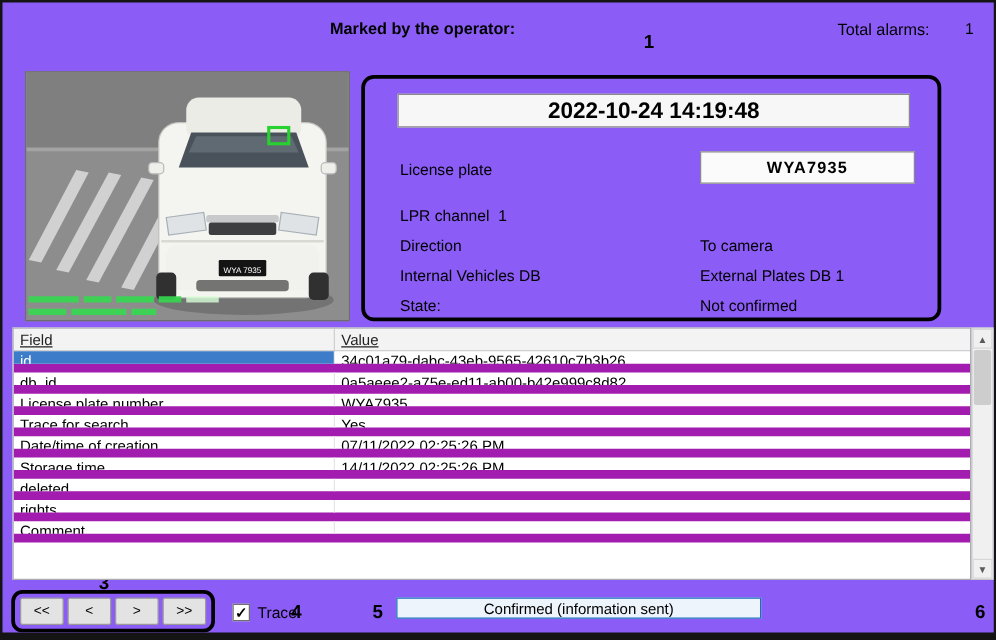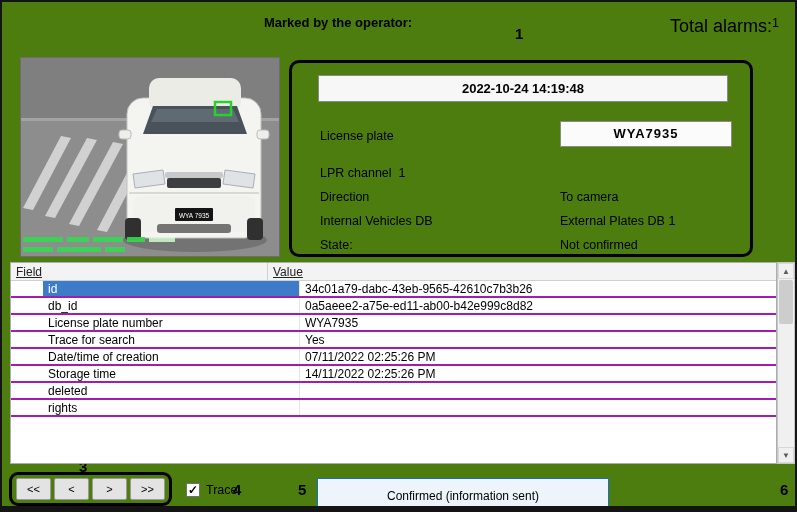--- a/index.html
+++ b/index.html
@@ -1,28 +1,28 @@
 <!DOCTYPE html>
 <html><head>
 <meta charset="utf-8">
 <style>
   * { box-sizing: border-box; margin: 0; padding: 0; }
   body { margin: 0; background: #ffffff; font-family: "Liberation Sans", sans-serif; }
 
   .window {
     position: relative; width: 797px; height: 512px;
-    background: #4d7c0f; color: #000;
+    background: #8b5cf6; color: #000;
     border: 2px solid #141414; border-bottom-width: 6px;
     overflow: hidden;
     font-family: "Liberation Sans", sans-serif;
   }
 
   
   .title { position: absolute; left: 262px; top: 13px; font-size: 13px; font-weight: bold; }
-  .total-label { position: absolute; left: 668px; top: 14px; font-size: 18px; }
+  .total-label { position: absolute; left: 668px; top: 14px; font-size: 13px; }
   .total-value { position: absolute; left: 770px; top: 14px; font-size: 12.5px; }
 
   
   .annotation { position: absolute; font-size: 15px; font-weight: bold; color: #000; }
   .n1 { left: 513px; top: 23px; }
   .n2 { left: 727px; top: 360px; }
   .n3 { left: 77px;  top: 456px; }
   .n4 { left: 231px; top: 479px; }
   .n5 { left: 296px; top: 479px; }
   .n6 { left: 778px; top: 479px; }
@@ -35,42 +35,42 @@
   .snapshot svg { display: block; }
 
   
   .info-callout {
     position: absolute; left: 287px; top: 58px; width: 464px; height: 197px;
     border: 3px solid #000; border-radius: 10px;
   }
   .timestamp-box {
     position: absolute; left: 26px; top: 12px; width: 410px; height: 27px;
     border: 1px solid #8a8a8a; background: #f7f7f7;
-    text-align: center; line-height: 25px; font-weight: bold; font-size: 13px;
+    text-align: center; line-height: 25px; font-weight: bold; font-size: 18px;
   }
   .plate-label { position: absolute; left: 28px; top: 66px; font-size: 12.5px; }
   .plate-box {
     position: absolute; left: 268px; top: 58px; width: 172px; height: 26px;
     border: 1px solid #8a8a8a; background: #fbfbfb;
     text-align: center; line-height: 24px; font-weight: bold; font-size: 13px; letter-spacing: 1px;
   }
   .info-rows { position: absolute; left: 28px; top: 98px; right: 14px; }
   .info-row { display: flex; height: 24px; align-items: center; font-size: 12.5px; }
   .info-label { width: 240px; }
   .info-value { white-space: pre-wrap; }
 
   
   .lpr-table {
     position: absolute; left: 8px; top: 260px; width: 767px; height: 202px;
     background: #ffffff; border: 1px solid #abadb3; font-size: 12px; overflow: hidden;
   }
   .thead { display: flex; height: 18px; background: #f3f3f3; border-bottom: 1px solid #d0d0d0; color: #222; }
   .th { padding: 2px 5px; text-decoration: underline; }
   .th-field { width: 257px; border-right: 1px solid #d0d0d0; }
-  .trow { display: flex; height: 17px; border-bottom: 2px solid #a21caf; cursor: default; padding-left: 32px; }
+  .trow { display: flex; height: 17px; border-bottom: 7px solid #a21caf; cursor: default; }
   .tcell { padding: 1px 5px; overflow: hidden; white-space: nowrap; }
   .tcell.field { width: 257px; border-right: 1px solid #e6e6e6; }
   .tcell.value { flex: 1; }
   .trow.selected .tcell.field { background: #3d7cc9; color: #fff; }
 
   
   .scrollbar {
     position: absolute; left: 775px; top: 260px; width: 18px; height: 202px;
     background: #f0f0f0; border: 1px solid #c6c6c6;
   }
@@ -92,21 +92,21 @@
   .nav-btn {
     width: 35px; height: 22px; background: #e3e3e3; border: 1px solid #9a9a9a; border-radius: 2px;
     font-size: 11px; text-align: center; font-family: "Liberation Sans", sans-serif; cursor: pointer;
   }
   .trace-wrap { position: absolute; left: 184px; top: 481px; display: flex; align-items: center; gap: 6px; font-size: 12.5px; }
   .checkbox {
     width: 14px; height: 14px; background: #fff; border: 1px solid #707070;
     font-size: 12px; line-height: 12px; text-align: center; font-weight: bold; cursor: pointer; display: inline-block;
   }
   .btn {
-    position: absolute; height: 35px; font-size: 12px; font-family: "Liberation Sans", sans-serif; cursor: pointer;
+    position: absolute; height: 17px; font-size: 12px; font-family: "Liberation Sans", sans-serif; cursor: pointer;
   }
   .btn-confirm { left: 315px; top: 476px; width: 292px; background: #eef4fb; border: 1px solid #1a6fc0; }
   .btn-noconfirm { left: 612px; top: 476px; width: 160px; background: #e9e9e9; border: 1px solid #9a9a9a; }
 </style>
 </head>
 <body>
 
 <div class="window">
 
   <div class="title">Marked by the operator:</div>
@@ -221,20 +221,24 @@
           <div class="tcell field">Storage time</div>
           <div class="tcell value">14/11/2022 02:25:26 PM</div>
         </div>
         <div class="trow">
           <div class="tcell field">deleted</div>
         </div>
         <div class="trow">
           <div class="tcell field">rights</div>
           <div class="tcell value"></div>
         </div>
+        <div class="trow">
+          <div class="tcell field">Comment</div>
+          <div class="tcell value"></div>
+        </div>
       </div>
   </div>
 
   <div class="scrollbar">
     <div class="scroll-arrow scroll-up">▲</div>
     <div class="scroll-thumb"></div>
     <div class="scroll-arrow scroll-down">▼</div>
   </div>
 
   <div class="nav-callout">

